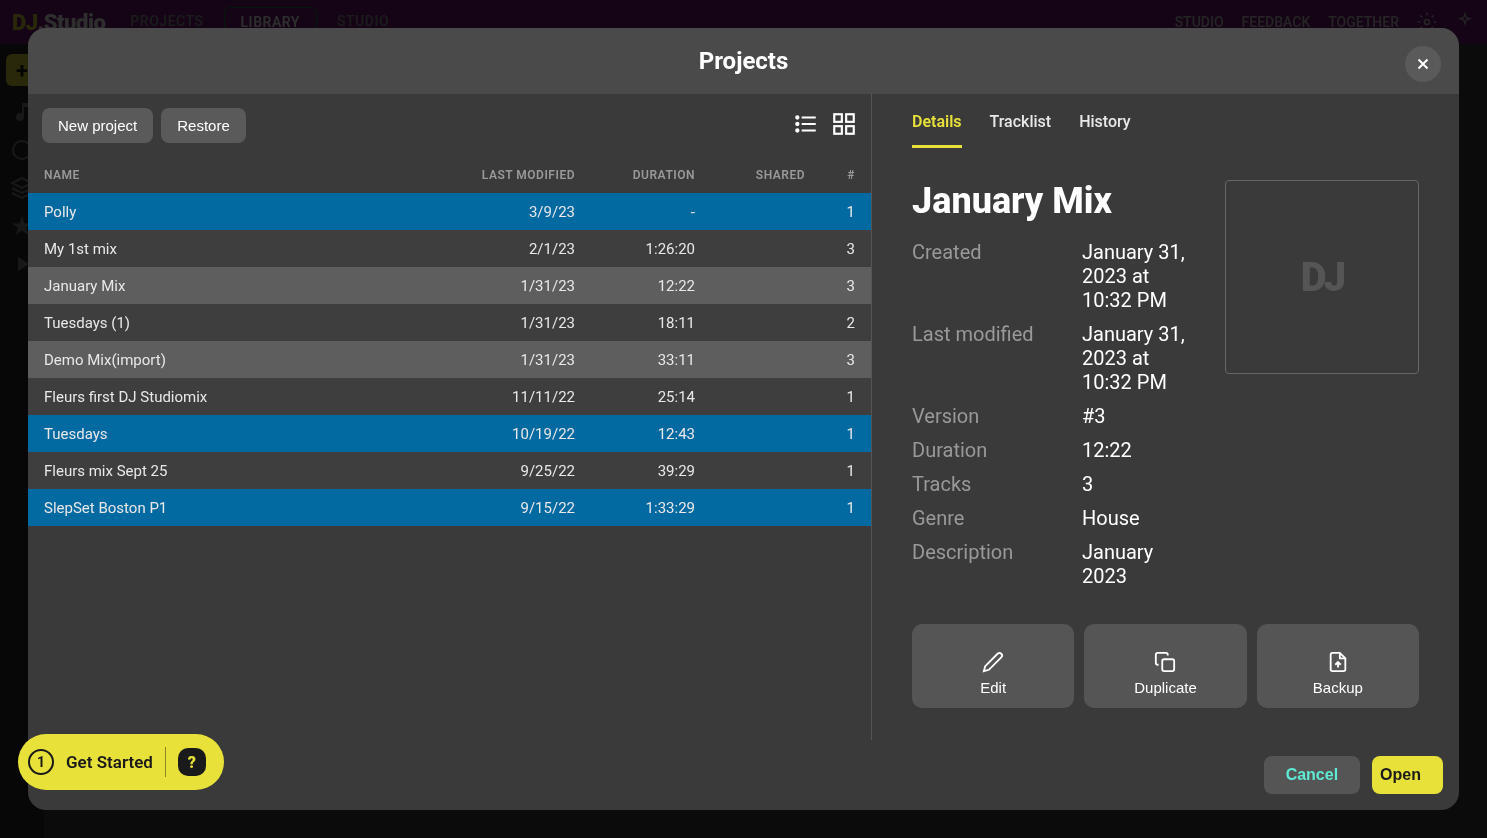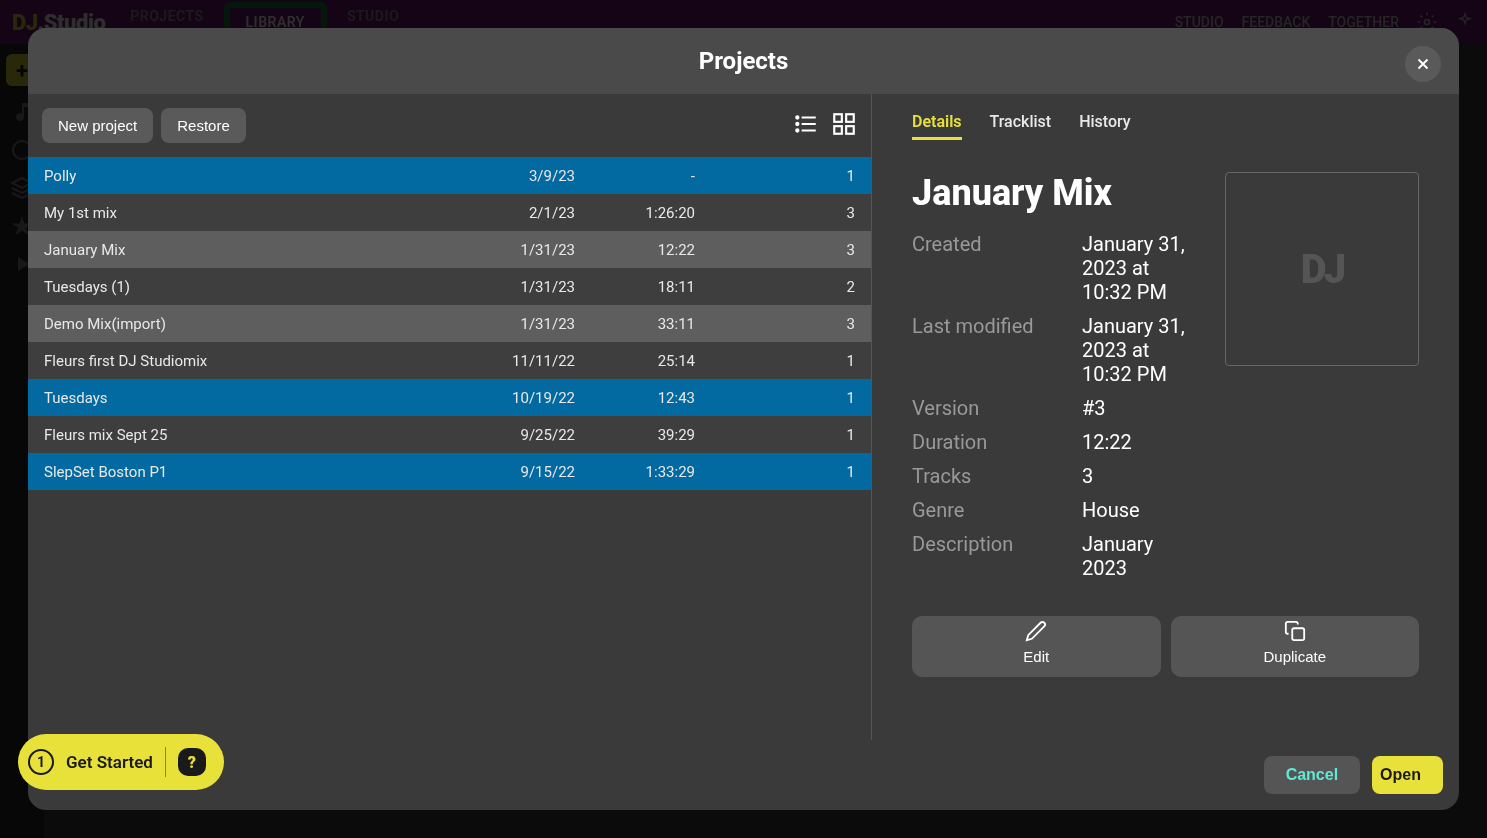--- a/index.html
+++ b/index.html
@@ -37,21 +37,21 @@
 .nav-items { display: flex; gap: 4px; margin-left: 8px; }
 .nav-item {
   padding: 6px 16px;
   color: #999;
   font-size: 14px;
   font-weight: 600;
   letter-spacing: 0.5px;
   border-radius: 6px;
 }
 .nav-item.active {
-  border: 6px solid #15803d;
+  border: 1px solid #15803d;
   color: #fff;
 }
 .top-right {
   margin-left: auto;
   display: flex;
   align-items: center;
   gap: 18px;
   color: #ccc;
   font-size: 14px;
   font-weight: 500;
@@ -209,21 +209,21 @@
 }
 .tabs {
   display: flex;
   gap: 28px;
   padding-top: 18px;
 }
 .tab {
   font-size: 16px;
   font-weight: 500;
   color: #e8e8e8;
-  padding-bottom: 6px;
+  padding-bottom: 14px;
   cursor: pointer;
 }
 .tab.active {
   color: #e8e13a;
   border-bottom: 3px solid #e8e13a;
   font-weight: 600;
 }
 .details-content {
   padding-top: 32px;
   display: flex;
@@ -262,21 +262,21 @@
   display: flex;
   gap: 10px;
   margin-top: 26px;
 }
 .action-btn {
   flex: 1;
   background: #555;
   border: none;
   border-radius: 10px;
   color: #fff;
-  padding: 4px 0 12px;
+  padding: 27px 0 12px;
   cursor: pointer;
   display: flex;
   flex-direction: column;
   align-items: center;
   gap: 6px;
   font-size: 15px;
 }
 .action-btn svg { width: 22px; height: 22px; }
 
 .modal-footer {
@@ -419,20 +419,27 @@
             <svg viewBox="0 0 24 24" fill="none" stroke="currentColor" stroke-width="2">
                 <rect x="3" y="3" width="7" height="7"></rect>
                 <rect x="14" y="3" width="7" height="7"></rect>
                 <rect x="3" y="14" width="7" height="7"></rect>
                 <rect x="14" y="14" width="7" height="7"></rect>
               </svg>
           </div>
         </div>
       </div>
       <div class="project-table">
+        <div class="table-header">
+          <div>NAME</div>
+          <div class="th-right">LAST MODIFIED</div>
+          <div class="th-right">DURATION</div>
+          <div class="th-right">SHARED</div>
+          <div class="th-right">#</div>
+        </div>
         <div id="table-rows">
             <div class="table-row even">
               <div>Polly</div>
               <div class="td-right">3/9/23</div>
               <div class="td-right">-</div>
               <div class="td-right"></div>
               <div class="td-right">1</div>
             </div>
             <div class="table-row odd">
               <div>My 1st mix</div>
@@ -542,20 +549,29 @@
             </svg>
           <span>Edit</span>
         </button>
         <button class="action-btn">
           <svg viewBox="0 0 24 24" fill="none" stroke="currentColor" stroke-width="2">
               <rect x="9" y="9" width="13" height="13" rx="2"></rect>
               <path d="M5 15H4a2 2 0 0 1-2-2V4a2 2 0 0 1 2-2h9a2 2 0 0 1 2 2v1"></path>
             </svg>
           <span>Duplicate</span>
         </button>
+        <button class="action-btn">
+          <svg viewBox="0 0 24 24" fill="none" stroke="currentColor" stroke-width="2">
+              <path d="M14 2H6a2 2 0 0 0-2 2v16a2 2 0 0 0 2 2h12a2 2 0 0 0 2-2V8z"></path>
+              <polyline points="14 2 14 8 20 8"></polyline>
+              <line x1="12" y1="18" x2="12" y2="12"></line>
+              <polyline points="9 15 12 12 15 15"></polyline>
+            </svg>
+          <span>Backup</span>
+        </button>
       </div>
     </div>
   </div>
   <div class="modal-footer">
     <button class="footer-btn secondary">Cancel</button>
     <button class="footer-btn primary">Open</button>
   </div>
 </div>
 
 <div class="get-started">

